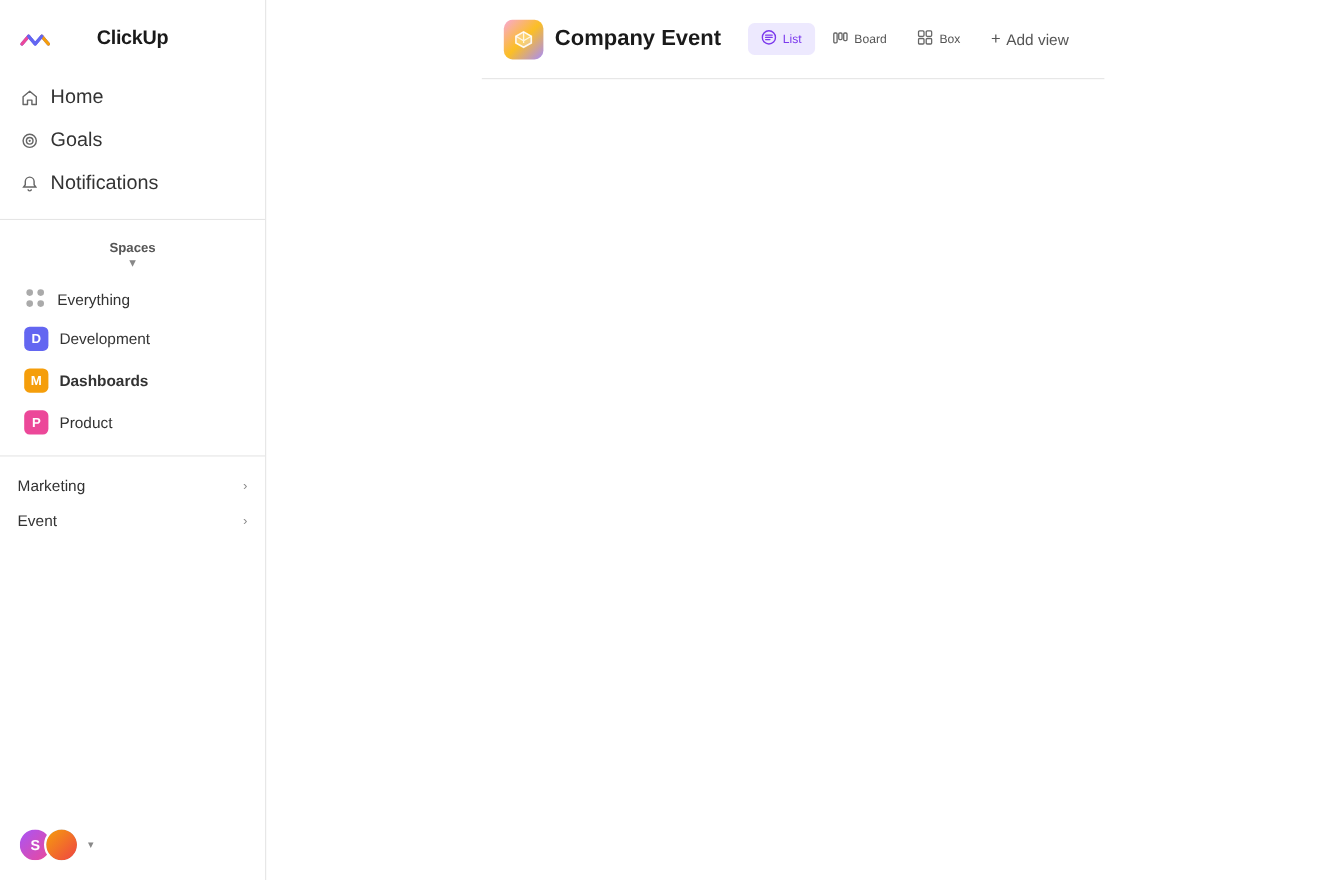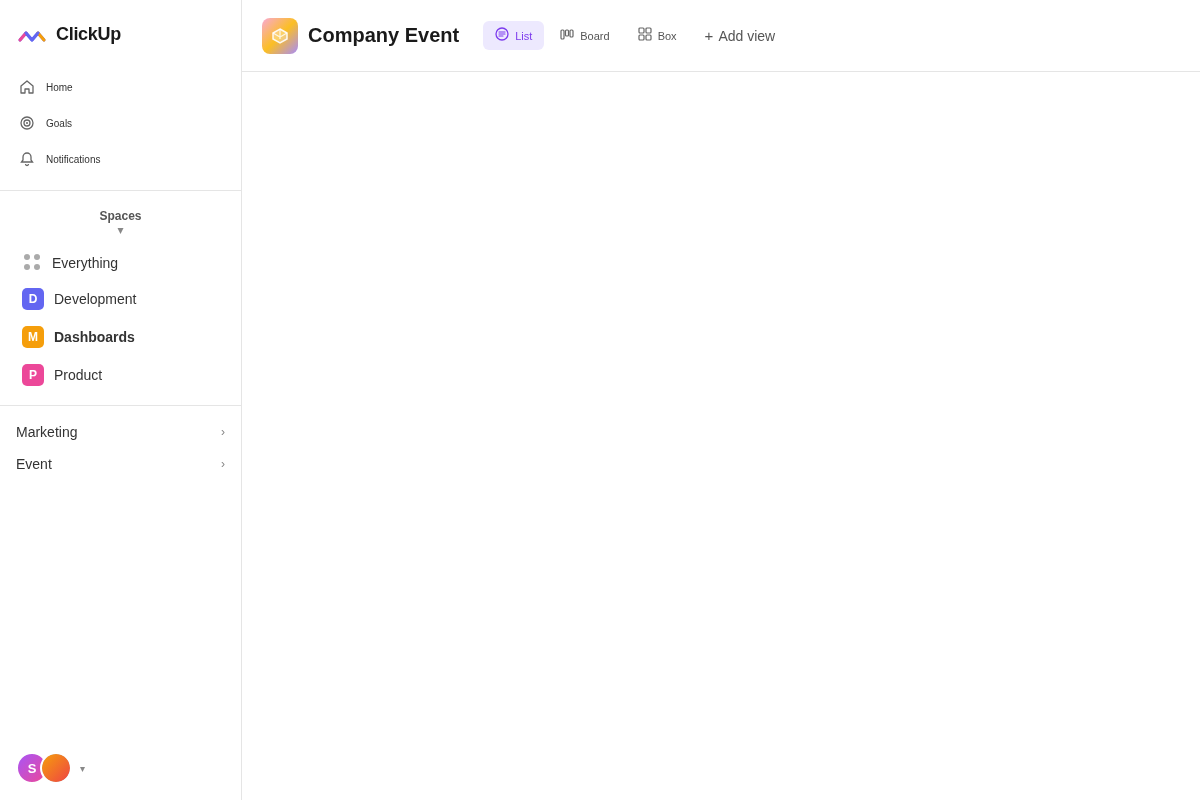--- a/index.html
+++ b/index.html
@@ -28,37 +28,38 @@
     .logo-icon {
       width: 32px;
       height: 32px;
     }
 
     .logo-text {
       font-size: 18px;
       font-weight: 700;
       color: #1a1a1a;
       letter-spacing: -0.3px;
+      margin-left: 32px;
     }
 
     .sidebar-nav {
       padding: 4px 8px;
       display: flex;
       flex-direction: column;
       gap: 2px;
     }
 
     .nav-item {
       display: flex;
       align-items: center;
       gap: 10px;
       padding: 8px 10px;
       border-radius: 6px;
       cursor: pointer;
-      font-size: 10px;
+      font-size: 18px;
       color: #333;
       transition: background 0.15s;
     }
 
     .nav-icon {
       width: 18px;
       height: 18px;
       display: flex;
       align-items: center;
       justify-content: center;
@@ -203,20 +204,21 @@
       cursor: pointer;
       margin-left: 2px;
     }
 
     
     .main {
       flex: 1;
       display: flex;
       flex-direction: column;
       overflow: hidden;
+      align-items: center;
     }
 
     
     .topbar {
       height: 72px;
       display: flex;
       align-items: center;
       padding: 0 20px;
       border-bottom: 1px solid #e5e5e5;
       gap: 0;

